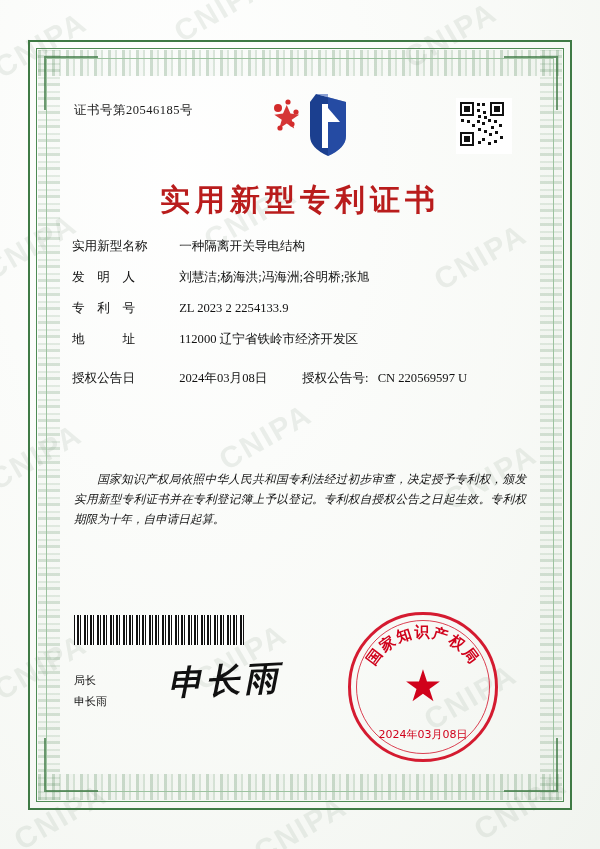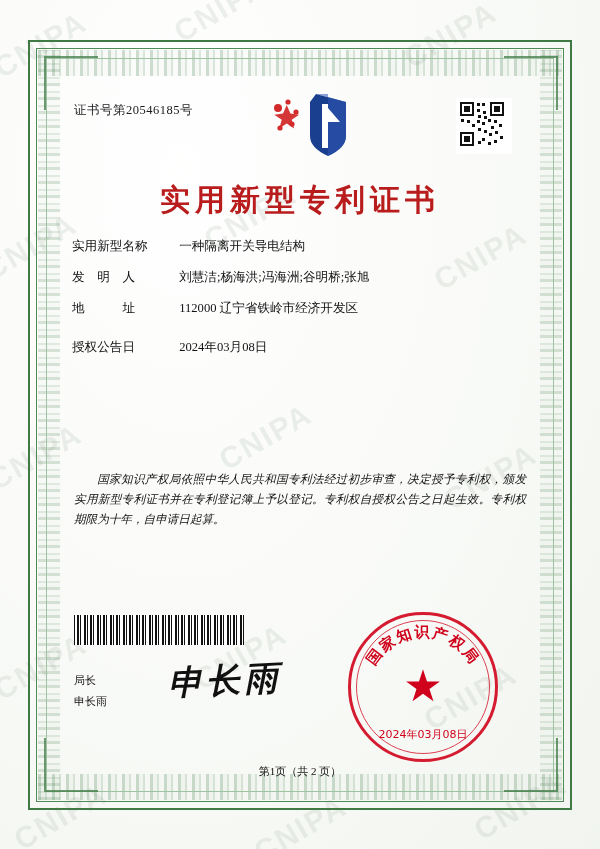--- a/index.html
+++ b/index.html
@@ -412,26 +412,34 @@
     <div class="fields">
       <div class="field-row">
         <span class="f-label">实用新型名称</span>
         <span class="f-value">一种隔离开关导电结构</span>
       </div>
       <div class="field-row">
         <span class="f-label">发　明　人</span>
         <span class="f-value">刘慧洁;杨海洪;冯海洲;谷明桥;张旭</span>
       </div>
       <div class="field-row">
+        <span class="f-label">专　利　号</span>
+        <span class="f-value">ZL 2023 2 2254133.9</span>
+      </div>
+      <div class="field-row">
         <span class="f-label">地　　　址</span>
         <span class="f-value">112000 辽宁省铁岭市经济开发区</span>
       </div>
       <div class="field-row" style="height:34px; margin-top:8px;">
         <span class="f-label">授权公告日</span>
         <span class="f-value">2024年03月08日</span>
+        <span class="f-row-2">
+          <span class="f-label2">授权公告号:</span>
+          <span class="f-value" style="margin-left:6px;">CN 220569597 U</span>
+        </span>
       </div>
     </div>
 
     <div class="paras">
       <div class="para">国家知识产权局依照中华人民共和国专利法经过初步审查，决定授予专利权，颁发实用新型专利证书并在专利登记簿上予以登记。专利权自授权公告之日起生效。专利权期限为十年，自申请日起算。</div>
     </div>
 
     <div class="barcode">
       <div class="bc-bars"></div>
     </div>
@@ -451,16 +459,15 @@
           <path id="arcBottom" d="M 26,84 A 50,50 0 0 0 124,84" fill="none"></path>
         </defs>
         <text>
           <textPath href="#arcTop" startOffset="50%" text-anchor="middle">国家知识产权局</textPath>
         </text>
       </svg>
       <div class="seal-star">★</div>
       <div class="seal-date">2024年03月08日</div>
     </div>
 
-    <div class="page-num">第1页（共 2 页）</div>
   </div>
 
 </div>
 
 </body></html>

